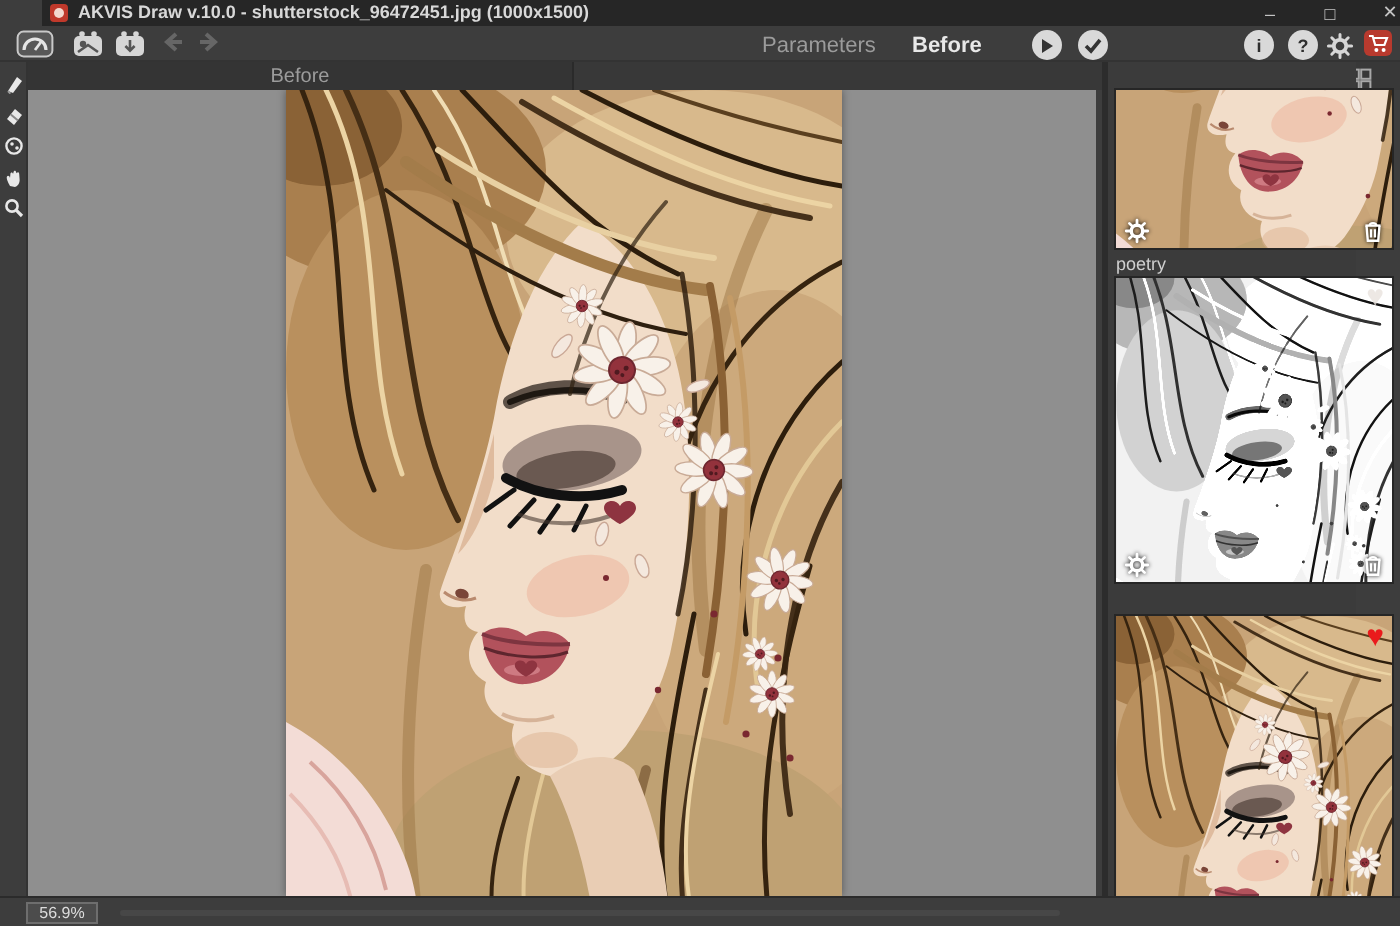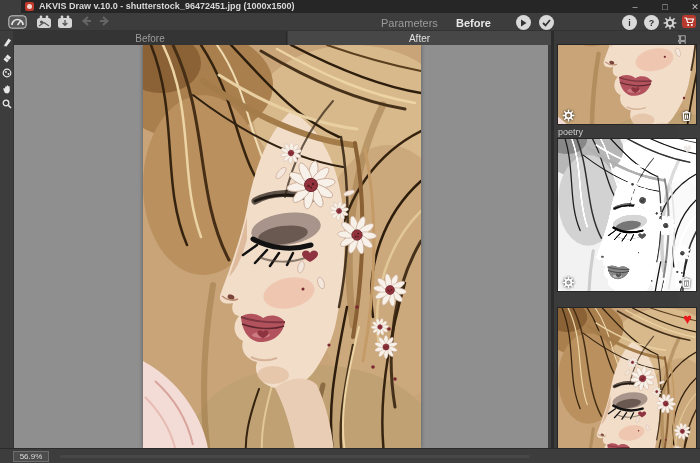--- a/index.html
+++ b/index.html
@@ -275,21 +275,20 @@
           <path d="M0.5,1 h1.8 l1.3,4.5 h4.6 l1.3,-3.5 h-6.8" fill="none" stroke="#fff" stroke-width="1.1"></path>
           <circle cx="4.2" cy="8" r="1" fill="#fff"></circle>
             <circle cx="7.8" cy="8" r="1" fill="#fff"></circle>
         </svg>
       </div>
     </div>
   </div>
 
   <div class="tabbar">
     <div class="tab before">Before</div>
-    <div class="tab after">After</div>
   </div>
   <div class="vm-square" style="left:560px;"></div>
   <div class="vm-square" style="left:576px;"></div>
   <div class="vm-square" style="left:592px;"></div>
   <div style="position:absolute;left:656px;top:33px;">
     <svg width="12" height="12" viewBox="0 0 12 12">
       <rect x="0.8" y="0.8" width="10.4" height="10.4" fill="#4a4a4a" stroke="#a8a8a8"></rect>
       <rect x="2.5" y="3" width="2.5" height="2.5" fill="#a8a8a8"></rect>
         <rect x="2.5" y="6.8" width="2.5" height="2.5" fill="#a8a8a8"></rect>
       <path d="M6.5,4.2 h3 M6.5,8 h3" stroke="#a8a8a8" stroke-width="1.1"></path>

